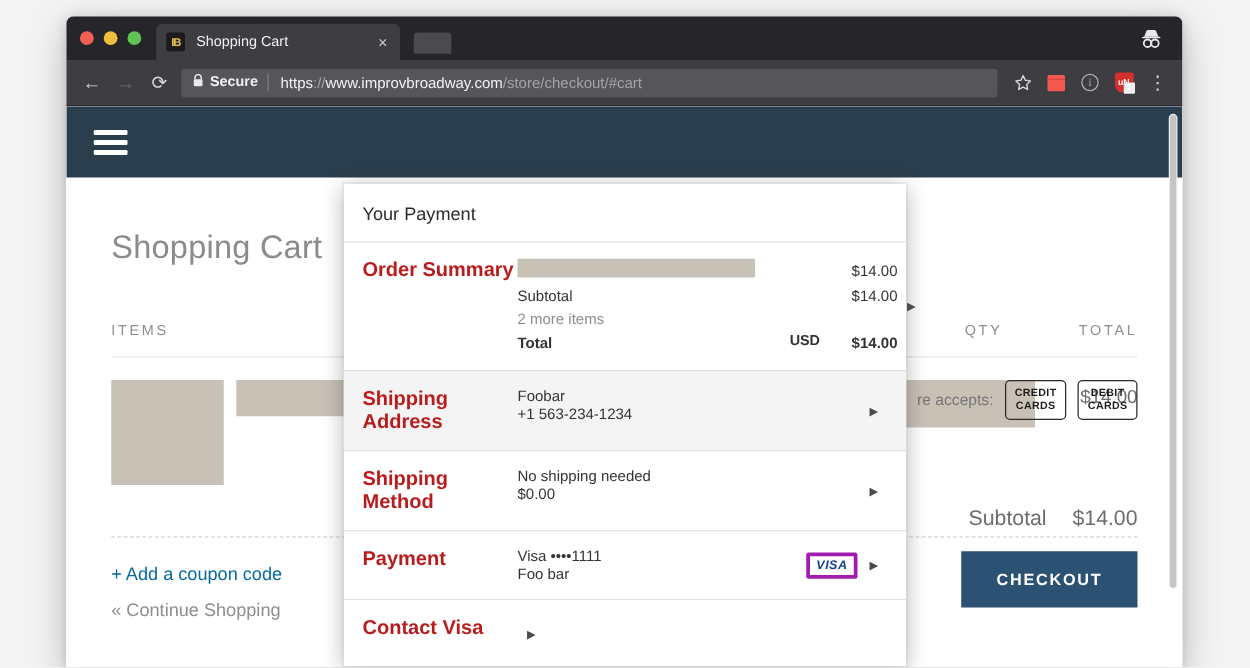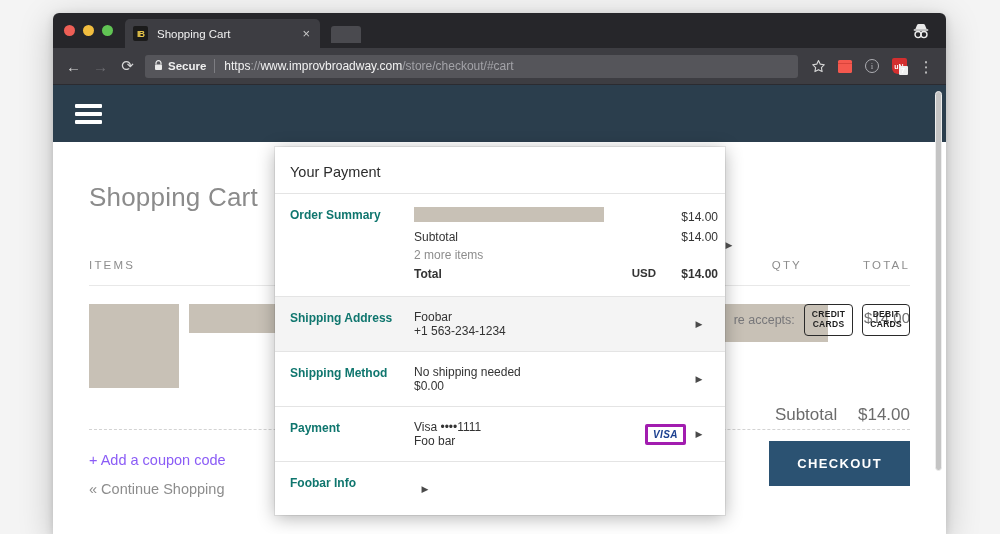--- a/index.html
+++ b/index.html
@@ -241,21 +241,21 @@
     width: 108px; text-align: right;
     font-size: 15px; color: #6f6f6f; padding-top: 5px;
   }
   #price-bar { width: 110px; height: 38px; margin-left: 8px; }
 
   #coupon-divider {
     border-top: 1px dashed #d3d3d3;
     margin-top: 28px;
   }
   #coupon-link {
-    font-size: 14.5px; color: #8b5cf6;
+    font-size: 14.5px; color: #0369a1;
     margin-top: 22px; display: inline-block;
     cursor: pointer;
   }
   #continue-link {
     font-size: 14.5px; color: #8d8d8d;
     margin-top: 12px; display: inline-block;
     cursor: pointer;
   }
 
   #summary-block {
@@ -305,21 +305,21 @@
     display: flex;
     border-top: 1px solid #e4e4e4;
     padding: 13px 15px 13px 15px;
     position: relative;
     cursor: pointer;
     min-height: 54px;
   }
   .pay-row.highlighted { background: #f4f4f4; }
   .pay-row .row-label {
     width: 124px;
-    font-size: 12px; font-weight: bold; color: #0f766e;
+    font-size: 16px; font-weight: bold; color: #b91c1c;
     flex-shrink: 0;
     padding-top: 1px;
   }
   .pay-row .row-body { flex: 1; font-size: 12px; color: #333; }
   .pay-row .row-chevron {
     width: 22px;
     display: flex; align-items: center; justify-content: center;
     color: #4a4a4a; font-size: 9px;
     flex-shrink: 0;
   }
@@ -538,21 +538,21 @@
           <div class="row-label">Payment</div>
           <div class="row-body">
             <div>Visa  ••••1111</div>
             <div>Foo bar</div>
           </div>
           <div id="visa-logo">VISA</div>
           <div class="row-chevron">▶</div>
         </div>
 
         <div class="pay-row">
-          <div class="row-label">Foobar Info</div>
+          <div class="row-label">Contact Visa</div>
           <div class="row-chevron">▶</div>
         </div>
 
       </div>
 
     </div>
   </div>
 </div>
 
 </body></html>

